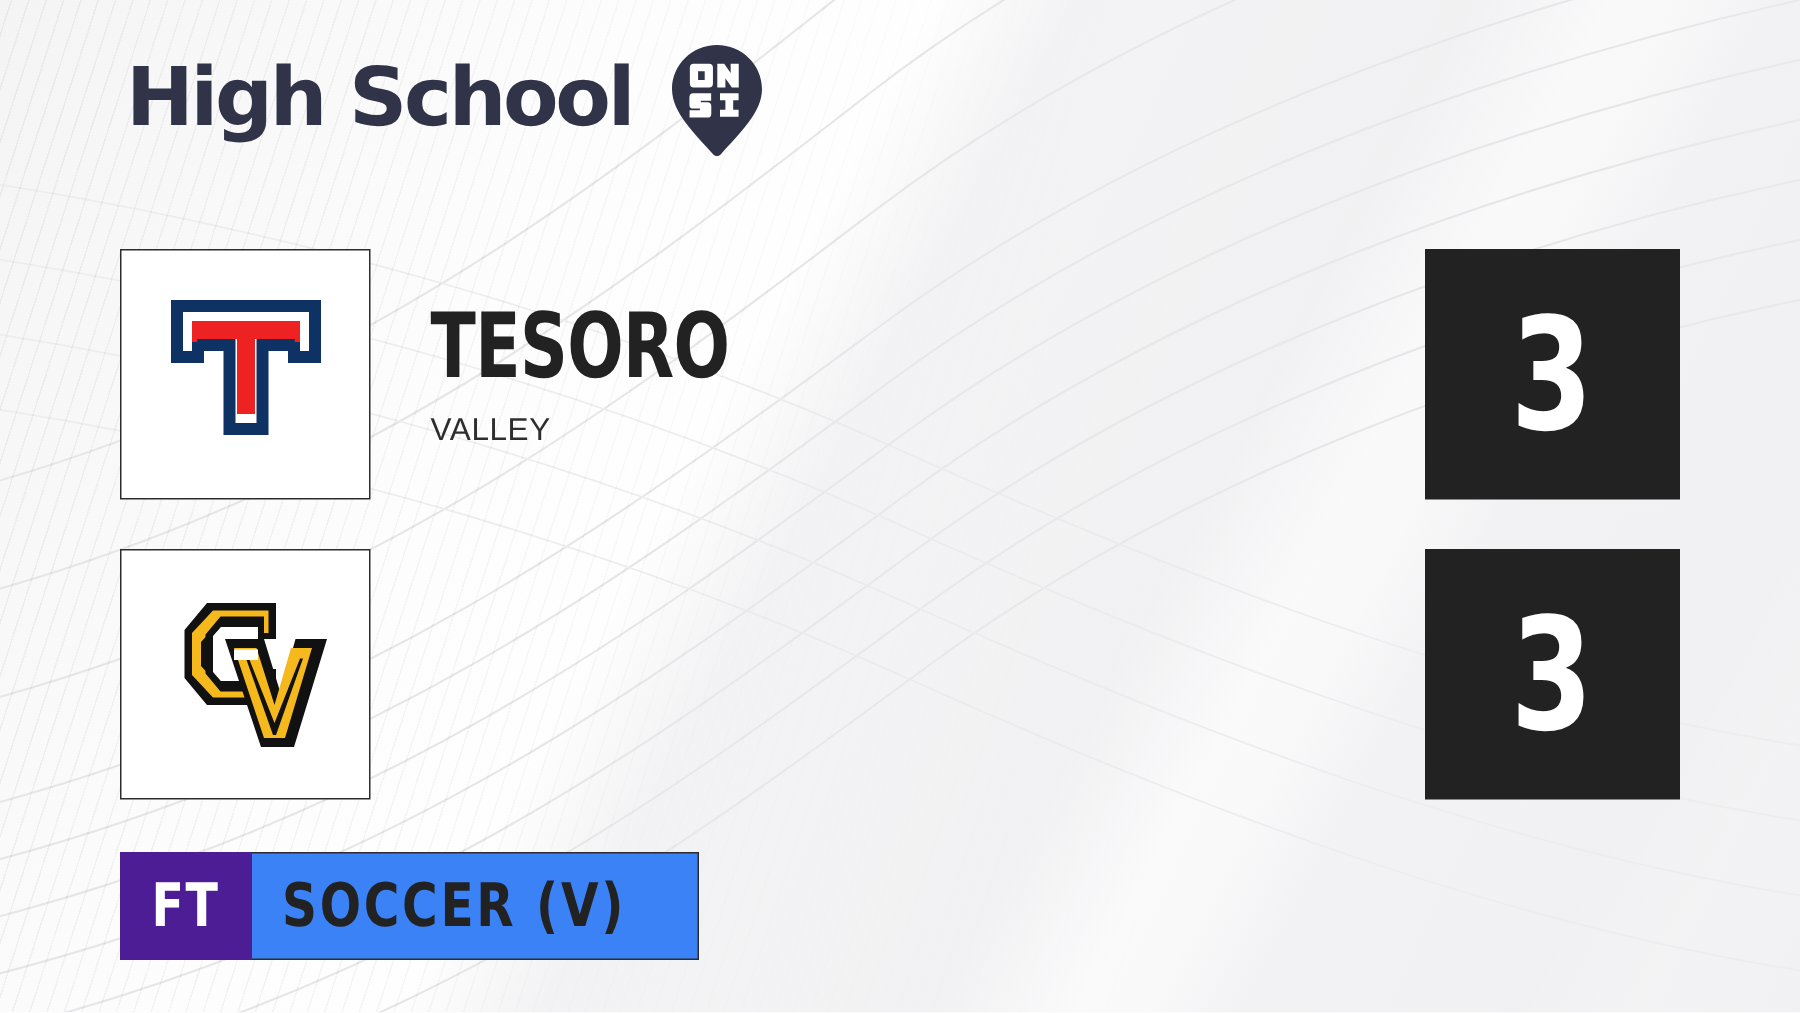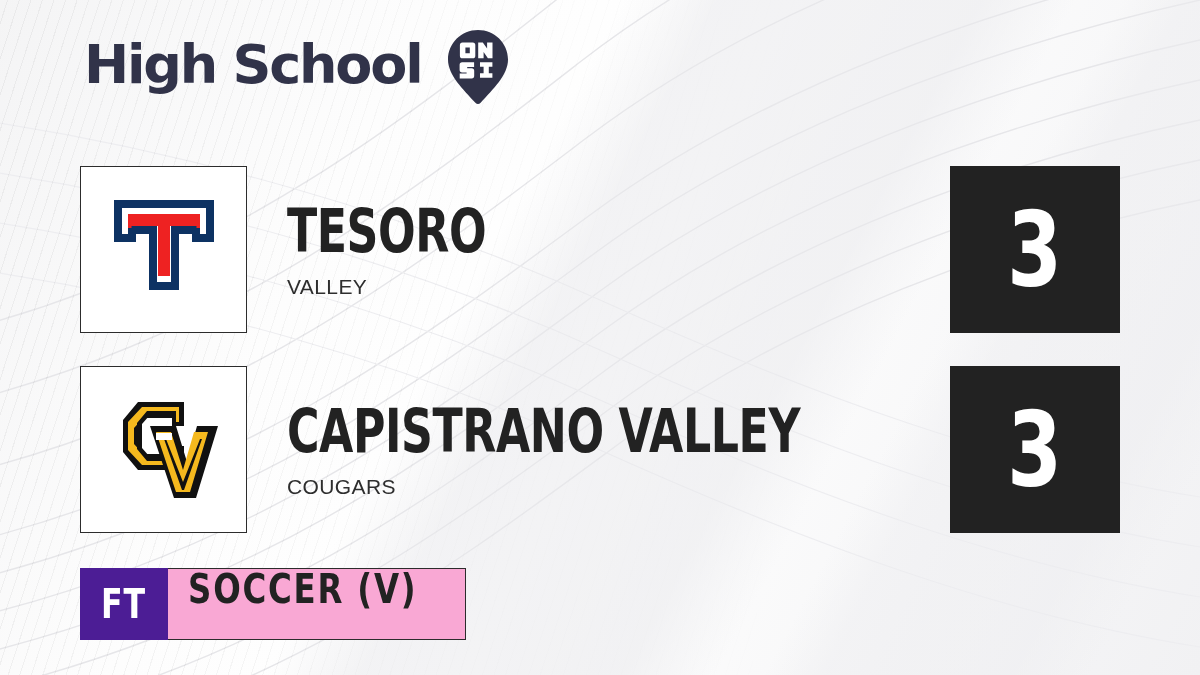--- a/index.html
+++ b/index.html
@@ -199,25 +199,26 @@
   .status-tag-label {
     font-family: "DejaVu Sans Condensed", "Liberation Sans Narrow", "Liberation Sans", sans-serif;
     font-weight: 700;
     font-size: 40px;
     line-height: 40px;
     letter-spacing: 1px;
     color: #ffffff;
     transform: scaleX(0.88);
   }
   .status-sport {
-    background: #f9a8d4;
+    background: #3b82f6;
     border: 1.5px solid #2c2c2c;
     border-left: none;
     box-sizing: border-box;
     display: flex;
+    align-items: center;
     padding: 0 22px 0 20px;
   }
   .status-sport-label {
     font-family: "DejaVu Sans Condensed", "Liberation Sans Narrow", "Liberation Sans", sans-serif;
     font-weight: 700;
     font-size: 40px;
     line-height: 40px;
     letter-spacing: 2px;
     color: #222222;
     transform: scaleX(0.9);
@@ -317,24 +318,20 @@
           <path d="M60 40 H86 L97 76 L107 40 H128 L106 112 H84 Z" transform="translate(-10,0)" fill="#111111"></path>
 
           <path d="M66 46 H81 L93 84 L104 46 H118 L100 106 H86 Z" transform="translate(-10,0)" fill="#f5b91e"></path>
 
           <path d="M74 53 H76 L93 96 L110 53 H112 L94 104 H92 Z" transform="translate(-10,0)" fill="#111111"></path>
         </g>
 
         <rect x="56" y="47" width="16" height="7" fill="#ffffff"></rect>
       </svg>
     </div>
-    <div class="team-text">
-      <div class="team-name">CAPISTRANO VALLEY</div>
-      <div class="team-mascot">COUGARS</div>
-    </div>
     <div class="score-box">
       <span class="score-value">3</span>
     </div>
   </div>
 
   <div class="status-bar">
     <div class="status-tag">
       <span class="status-tag-label">FT</span>
     </div>
     <div class="status-sport">

